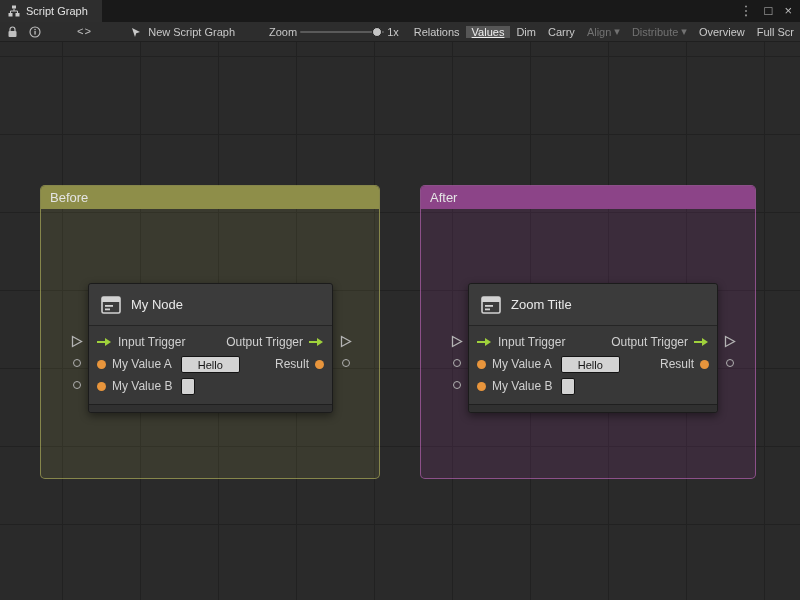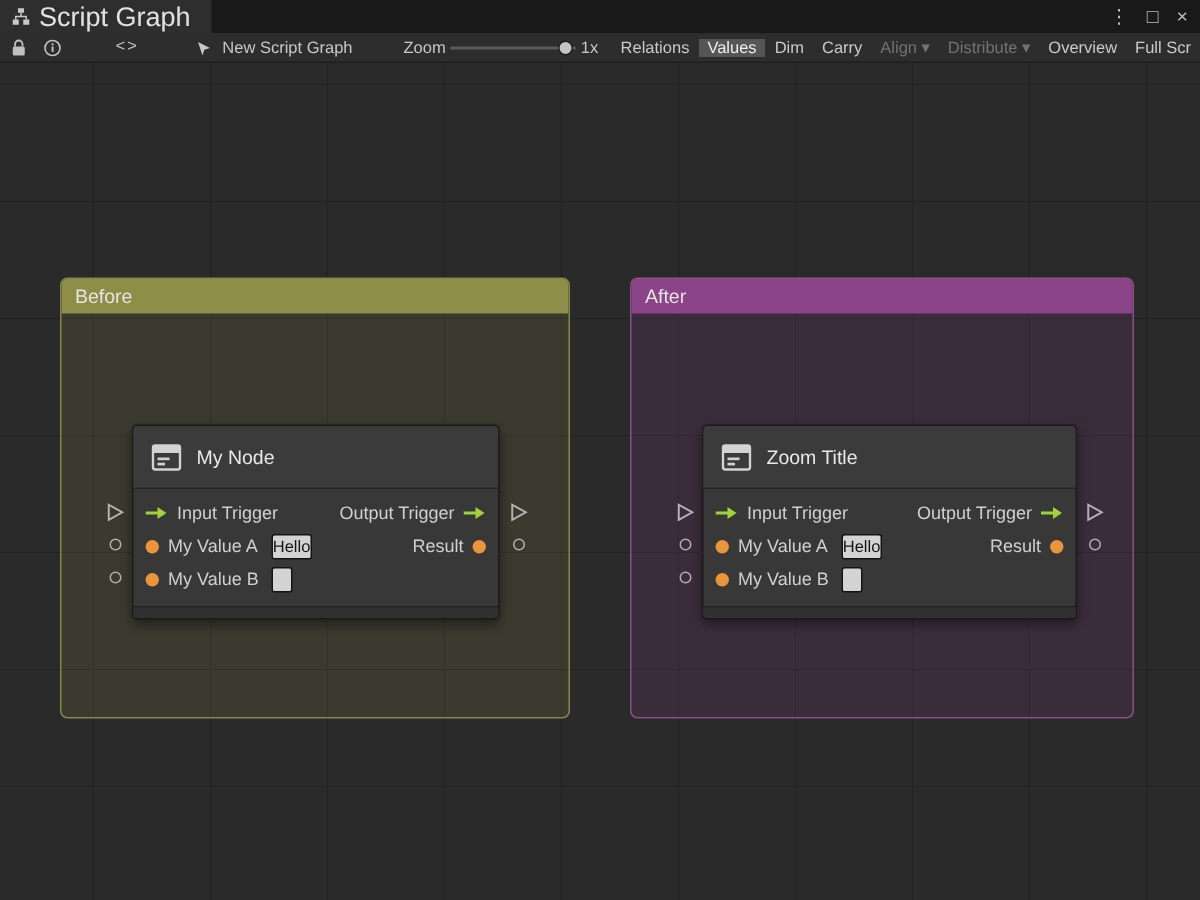--- a/index.html
+++ b/index.html
@@ -17,21 +17,21 @@
     --after-header: #8c4488;
   }
 
   
   .tabbar {
     position: absolute; top: 0; left: 0; width: 800px; height: 22px;
     background: #191919; display: flex; align-items: center;
   }
   .tab {
     height: 22px; background: #2e2e2e; display: flex; align-items: center;
-    gap: 6px; padding: 0 14px 0 8px; font-size: 18px; color: #e2e2e2;
+    gap: 6px; padding: 0 14px 0 8px; font-size: 11px; color: #e2e2e2;
   }
   .win-controls {
     margin-left: auto; display: flex; align-items: center; gap: 12px;
     padding-right: 8px; color: #bdbdbd; font-size: 13px;
   }
   .win-controls span { cursor: default; line-height: 22px; }
 
   
   .toolbar {
     position: absolute; top: 22px; left: 0; width: 800px; height: 20px;
@@ -43,21 +43,21 @@
   .tb-lock { margin-left: 7px; }
   .tb-info { margin-left: 11px; }
   .tb-code { margin-left: 36px; font-family: "Liberation Mono", monospace; font-size: 11px; letter-spacing: 1px; color: #c0c0c0; }
   .tb-new { margin-left: 38px; display: flex; align-items: flex-end; gap: 6px; }
   .tb-zoom { margin-left: 34px; display: flex; align-items: center; gap: 3px; }
   .slider-track { position: relative; width: 84px; height: 2px; background: #5a5a5a; border-radius: 1px; }
   .slider-knob { position: absolute; top: -4px; left: 72px; width: 10px; height: 10px; border-radius: 50%; background: #c4c4c4; border: 1px solid #1d1d1d; }
   .tb-spacer { flex: 1; }
   .tb-buttons { display: flex; height: 100%; align-items: center; }
   .tb-btn { display: flex; align-items: center; gap: 3px; padding: 0 6px; white-space: nowrap; color: #cacaca; }
-  .tb-btn.active { background: #565656; color: #eeeeee; }
+  .tb-btn.active { background: #565656; color: #eeeeee; text-decoration: underline; }
   .tb-btn.disabled { color: #727272; }
 
   
   .canvas {
     position: absolute; top: 42px; left: 0; width: 800px; height: 558px;
     background-color: #2a2a2a;
     background-image:
       linear-gradient(to right, #212121 1px, transparent 1px),
       linear-gradient(to bottom, #212121 1px, transparent 1px);
     background-size: 78px 78px;
@@ -90,21 +90,21 @@
     font-size: 13px; color: #e8e8e8; border-radius: 3px 3px 0 0;
   }
   .node-body { padding: 5px 0 4px; }
   .port-row { height: 22px; display: flex; align-items: center; padding: 0 8px; font-size: 12px; color: #d0d0d0; }
   .port-left { display: flex; align-items: center; gap: 6px; }
   .port-right { display: flex; align-items: center; gap: 6px; margin-left: auto; }
   .value-dot { width: 9px; height: 9px; border-radius: 50%; background: var(--value-port); }
   .field {
     display: inline-block; background: #d3d3d3; color: #141414;
     border: 1px solid #141414; border-radius: 2px; font-size: 11px;
-    line-height: 14px; height: 17px; padding: 1px 0; min-width: 14px;
+    line-height: 14px; height: 17px; padding: 1px 16px; min-width: 14px;
     margin-left: 3px;
   }
   .field.small { width: 13px; padding: 1px 2px; }
   .node-footer { height: 8px; margin-top: 3px; background: #303030; border-top: 1px solid #1f1f1f; border-radius: 0 0 3px 3px; }
 
   
   .ext-port { position: absolute; display: flex; }
   .ext-circle { width: 8px; height: 8px; border-radius: 50%; border: 1px solid #b0b0b0; background: transparent; }
 
   svg { display: block; }

